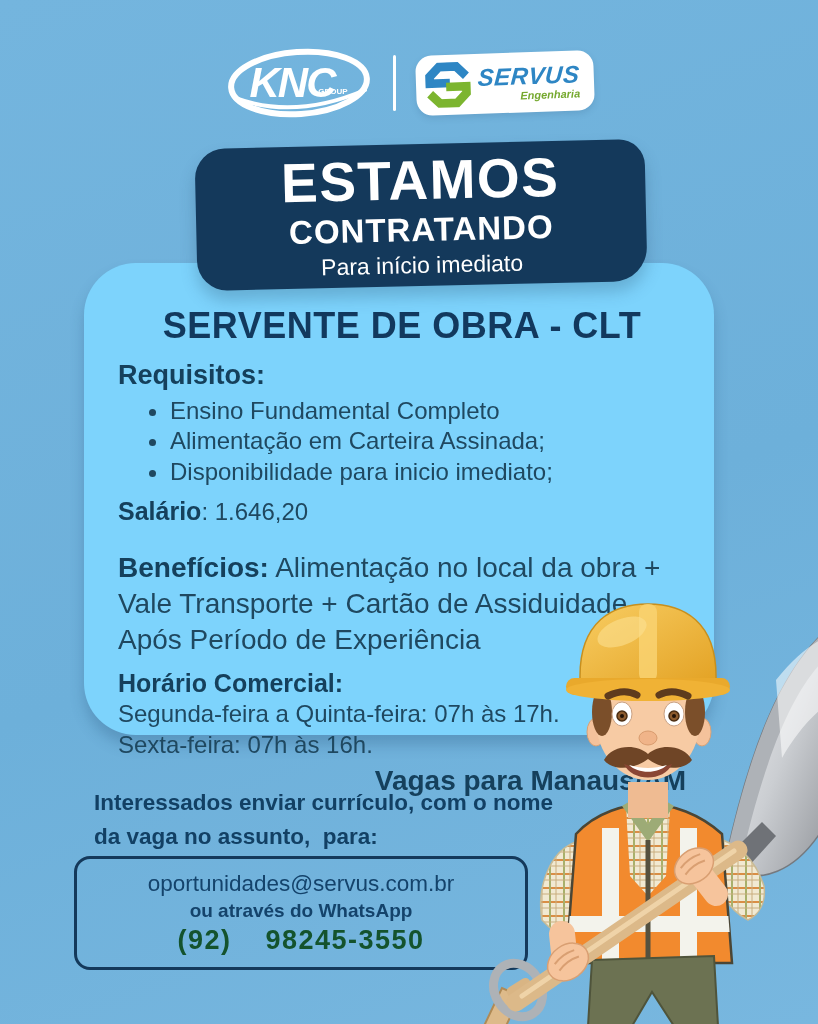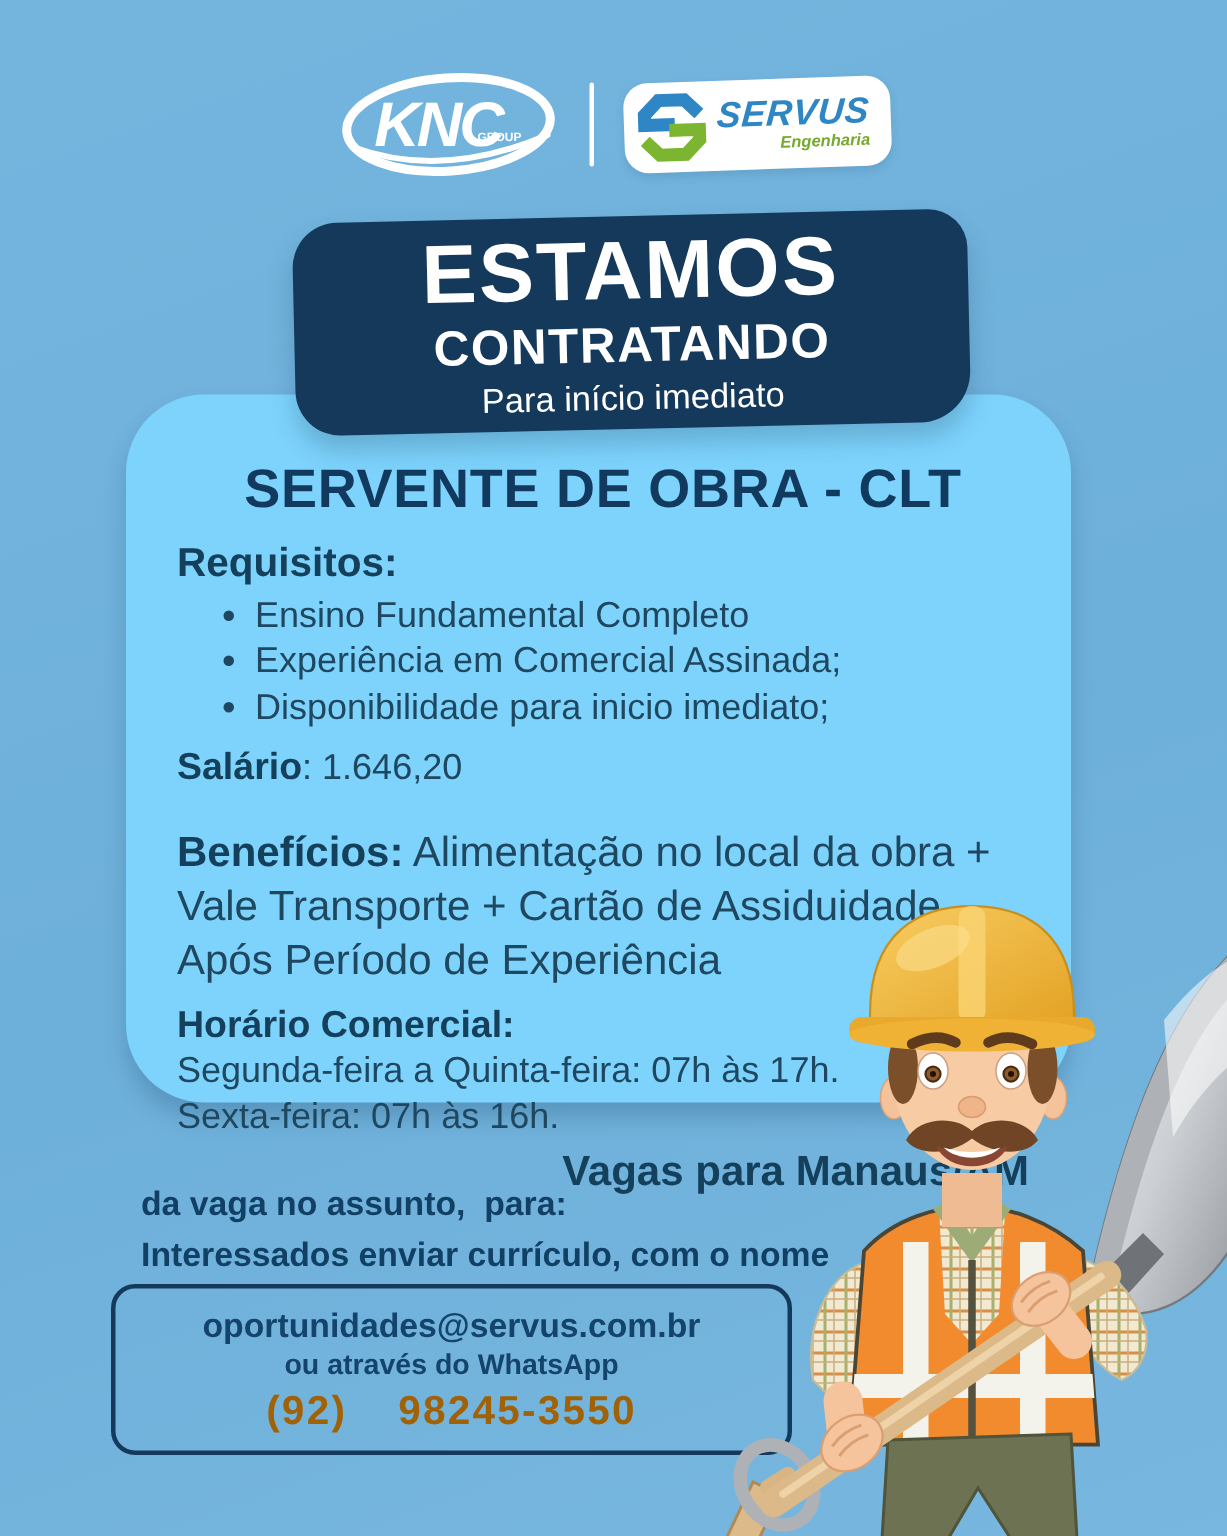--- a/index.html
+++ b/index.html
@@ -71,23 +71,23 @@
   
   .cta {
     position:absolute; left:94px; top:786px; z-index:1;
     font-size:22.5px; font-weight:700; color:#124064; line-height:1.5;
   }
   .contact-box {
     position:absolute; left:74px; top:856px; width:454px; height:114px; z-index:1;
     border:3.5px solid #14395B; border-radius:16px;
     display:flex; flex-direction:column; align-items:center; justify-content:center; gap:3px;
   }
-  .contact-email { font-size:22.5px; font-weight:700; color:#14436B; }
+  .contact-email { font-size:22.5px; font-weight:400; color:#14436B; }
   .contact-wa { font-size:19px; font-weight:800; color:#14436B; }
-  .contact-phone { font-size:27px; font-weight:800; color:#a16207; letter-spacing:1.5px; word-spacing:8px; }
+  .contact-phone { font-size:27px; font-weight:800; color:#14532d; letter-spacing:1.5px; word-spacing:8px; }
 
   
   .worker { position:absolute; left:476px; top:590px; width:346px; height:436px; z-index:5; }
 </style>
 </head>
 <body>
 
 <div>
 
   <div class="logo-row">
@@ -114,34 +114,34 @@
     <div class="banner-l1">ESTAMOS</div>
     <div class="banner-l2">CONTRATANDO</div>
     <div class="banner-l3">Para início imediato</div>
   </div>
 
   <div class="card">
     <div class="card-title">SERVENTE DE OBRA - CLT</div>
     <div class="req-heading">Requisitos:</div>
     <ul class="req-list">
       <li>Ensino Fundamental Completo</li>
-      <li>Experiência em Comercial Assinada;</li>
+      <li>Alimentação em Carteira Assinada;</li>
       <li>Disponibilidade para inicio imediato;</li>
     </ul>
     <p class="salary-line"><b>Salário</b><span>: 1.646,20</span></p>
     <p class="benefits"><b>Benefícios:</b><span> Alimentação no local da obra + Vale Transporte + Cartão de Assiduidade – Após Período de Experiência</span></p>
     <div class="sched-heading">Horário Comercial:</div>
     <div class="sched-line">Segunda-feira a Quinta-feira: 07h às 17h.</div>
     <div class="sched-line">Sexta-feira: 07h às 16h.</div>
     <div class="vagas">Vagas para Manaus/AM</div>
   </div>
 
   <div class="cta">
+    <div>Interessados enviar currículo, com o nome</div>
     <div>da vaga no assunto,&nbsp; para:</div>
-    <div>Interessados enviar currículo, com o nome</div>
   </div>
 
   <div class="contact-box">
     <div class="contact-email">oportunidades@servus.com.br</div>
     <div class="contact-wa">ou através do WhatsApp</div>
     <div class="contact-phone">(92)&nbsp; 98245-3550</div>
   </div>
 
   <svg class="worker" viewBox="0 0 346 436">
     <defs>

